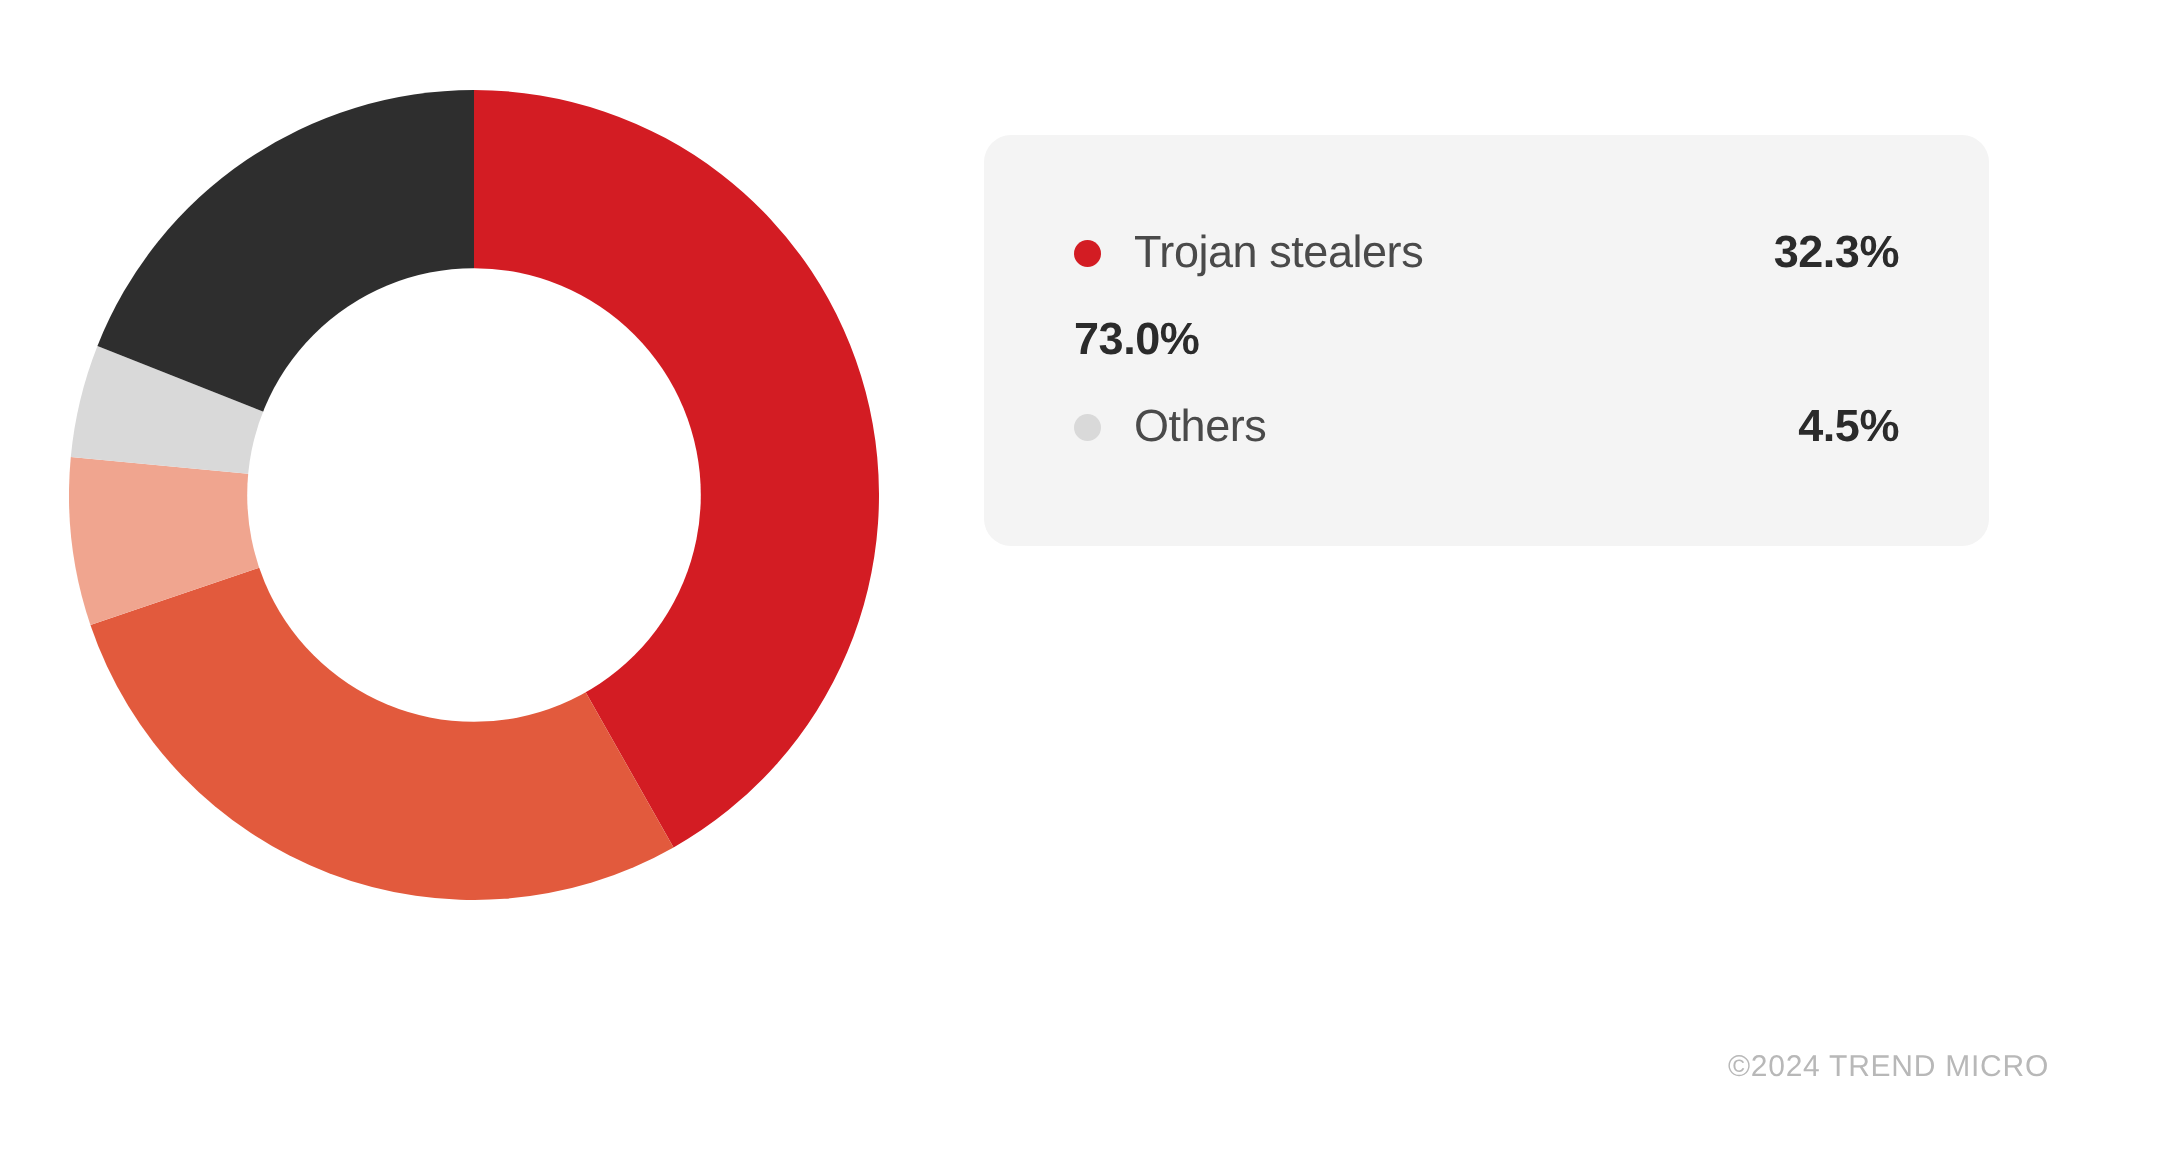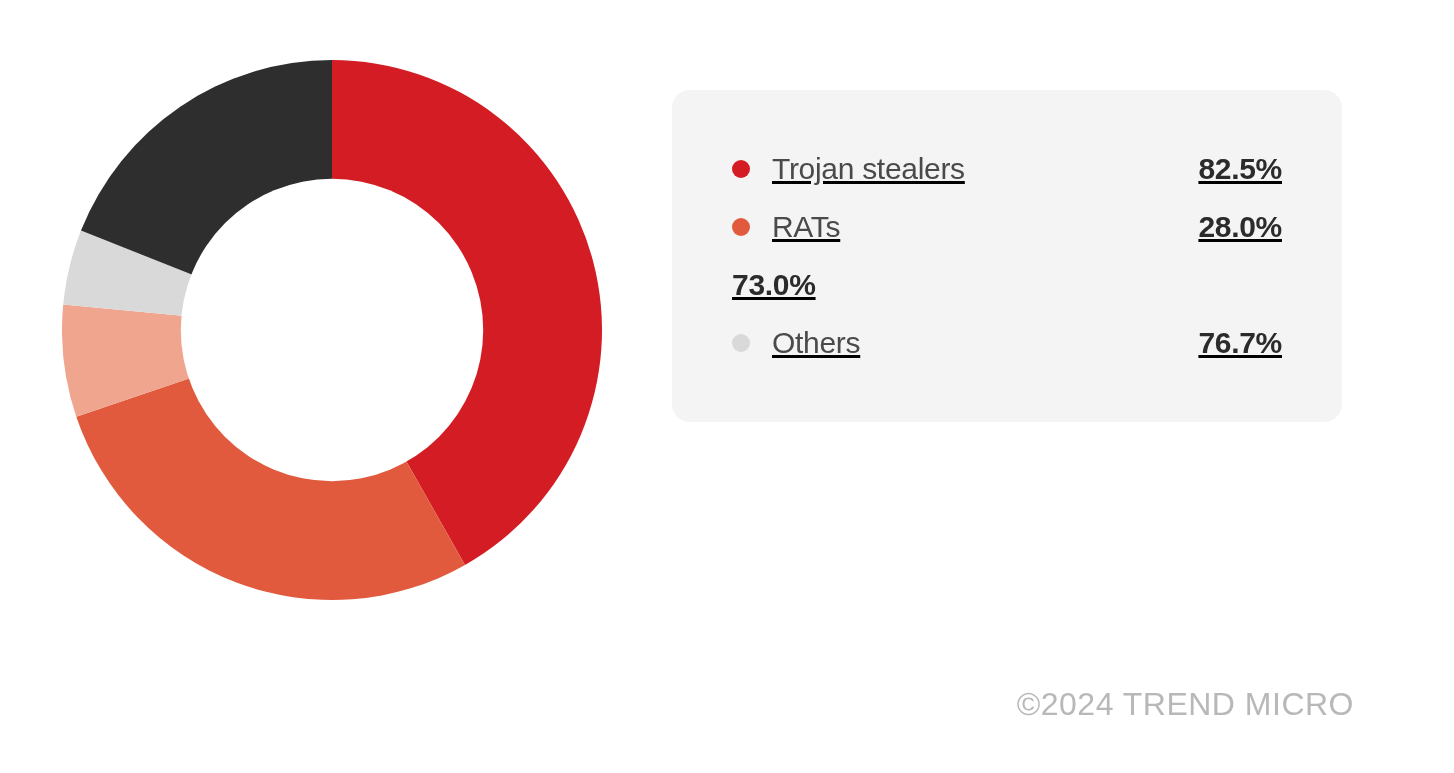--- a/index.html
+++ b/index.html
@@ -6,23 +6,22 @@
   body {
     font-family: -apple-system, BlinkMacSystemFont, "Segoe UI", Helvetica, Arial, sans-serif;
     background: #ffffff;
     width: 1454px;
     height: 773px;
     position: relative;
   }
   .container {
     display: flex;
     align-items: flex-start;
-    padding: 60px 90px 0 62px;
+    padding: 60px 90px 0 46px;
     gap: 70px;
-    text-decoration: underline;
   }
   .chart-wrap {
     flex: 0 0 auto;
     width: 540px;
     height: 540px;
     position: relative;
   }
   .donut {
     width: 540px;
     height: 540px;
@@ -58,23 +57,23 @@
     color: #4a4a4a;
     letter-spacing: -0.3px;
   }
   .legend-value {
     font-weight: 700;
     color: #2b2b2b;
     letter-spacing: -0.3px;
   }
   .copyright {
     position: absolute;
-    right: 100px;
+    right: 88px;
     bottom: 50px;
-    font-size: 32px;
+    font-size: 20px;
     color: #b8b8b8;
     letter-spacing: 0.5px;
   }
 </style>
 </head>
 <body>
 
 <div class="container">
   <div class="chart-wrap">
     <svg class="donut" viewBox="0 0 200 200">
@@ -88,35 +87,28 @@
       <circle cx="100" cy="100" r="56" fill="#ffffff"></circle>
     </svg>
   </div>
 
   <div class="legend-card" id="legend">
       <div class="legend-row">
         <div class="legend-left">
           <span class="legend-dot" style="background: rgb(211, 28, 35);"></span>
           <span class="legend-label">Trojan stealers</span>
         </div>
-        <span class="legend-value">82.5%</span>
-      </div>
-      <div class="legend-row">
-        <div class="legend-left">
-          <span class="legend-dot" style="background: rgb(226, 90, 61);"></span>
-          <span class="legend-label">RATs</span>
-        </div>
-        <span class="legend-value">28.0%</span>
+        <span class="legend-value">32.3%</span>
       </div>
       <div class="legend-row">
         <span class="legend-value">73.0%</span>
       </div>
       <div class="legend-row">
         <div class="legend-left">
           <span class="legend-dot" style="background: rgb(217, 217, 217);"></span>
           <span class="legend-label">Others</span>
         </div>
-        <span class="legend-value">76.7%</span>
+        <span class="legend-value">4.5%</span>
       </div>
     </div>
 </div>
 
 <div class="copyright">©2024 TREND MICRO</div>
 
 </body></html>

